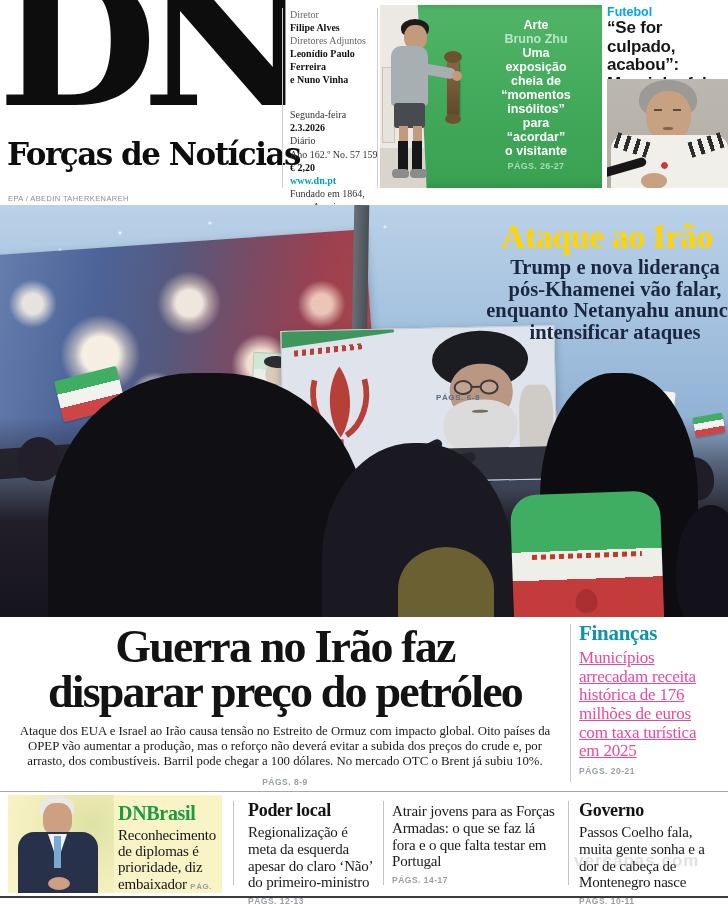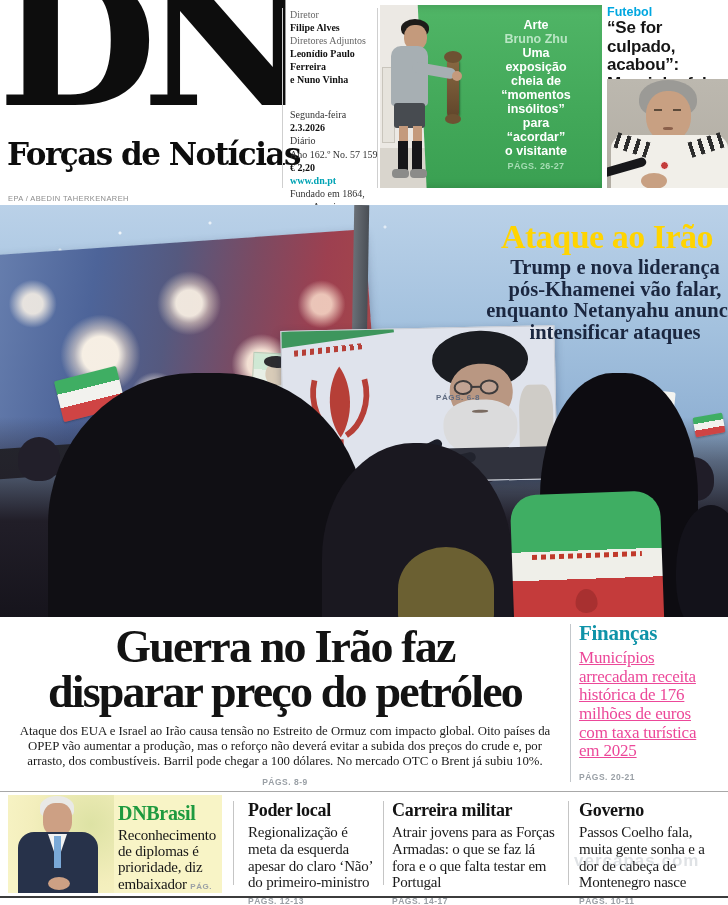--- a/index.html
+++ b/index.html
@@ -172,21 +172,21 @@
   .lead-headline { margin-top:8px; padding:0 8px; text-align:center;
     font-size:46px; font-weight:bold; letter-spacing:-1.8px; line-height:.97; color:#131313; }
   .lead-deck { margin:10px auto 0; width:548px; text-align:center; font-size:12.8px; line-height:1.18; color:#1a1a1a; }
   .pages-ref { font-family:"Liberation Sans", sans-serif; font-weight:bold; font-size:8.5px;
     letter-spacing:.5px; color:#9aa0a6; }
   .lead-pages { margin-top:7px; text-align:center; }
   .lead-divider { position:absolute; left:570px; top:624px; width:1px; height:158px; background:#c3c7cb; }
   .financas { position:absolute; left:579px; top:621px; width:146px; }
   .fin-kicker { font-size:21px; font-weight:bold; color:#0f93a8; letter-spacing:-.3px; }
   .fin-title { margin-top:3px; font-size:17px; line-height:1.1; color:#ec4899; letter-spacing:-.2px;text-decoration:underline; }
-  .fin-pages { margin-top:11px; }
+  .fin-pages { margin-top:5px; }
 
   
   .rule-top { position:absolute; left:0; top:791px; width:728px; height:1px; background:#a8a8a8; }
   .rule-bottom { position:absolute; left:0; top:896px; width:728px; height:2px; background:#3c3c3c; }
   .bdivider { position:absolute; top:801px; height:84px; width:1px; background:#c5c5c5; }
   .dnbrasil { position:absolute; left:8px; top:795px; width:214px; height:98px; background:#f8f4c6; overflow:hidden; }
   .amb-photo { position:absolute; left:0; top:0; width:106px; height:98px;
     background:radial-gradient(circle at 78% 30%, #dde2a4 0%, #f3eebc 55%, #f8f4c6 90%); }
   .a-hair { position:absolute; left:32px; top:1px; width:34px; height:22px; background:#e9e9e6; border-radius:50% 50% 30% 30%; }
   .a-face { position:absolute; left:35px; top:8px; width:29px; height:33px; background:#cda084; border-radius:42%; }
@@ -395,21 +395,20 @@
   <div class="bdivider" style="left:383px;"></div>
   <div class="bdivider" style="left:568px;"></div>
 
   <div class="bstory st-poder">
     <div class="b-kicker">Poder local</div>
     <div class="b-title">Regionalização é meta da esquerda apesar do claro ‘Não’ do primeiro-ministro</div>
     <div class="b-pages pages-ref">PÁGS. 12-13</div>
   </div>
 
   <div class="bstory st-carreira">
-    <div class="b-kicker">Carreira militar</div>
     <div class="b-title">Atrair jovens para as Forças Armadas: o que se faz lá fora e o que falta testar em Portugal</div>
     <div class="b-pages pages-ref">PÁGS. 14-17</div>
   </div>
 
   <div class="bstory st-governo">
     <div class="b-kicker">Governo</div>
     <div class="b-title">Passos Coelho fala, muita gente sonha e a dor de cabeça de Montenegro nasce</div>
     <div class="b-pages pages-ref">PÁGS. 10-11</div>
   </div>
 

